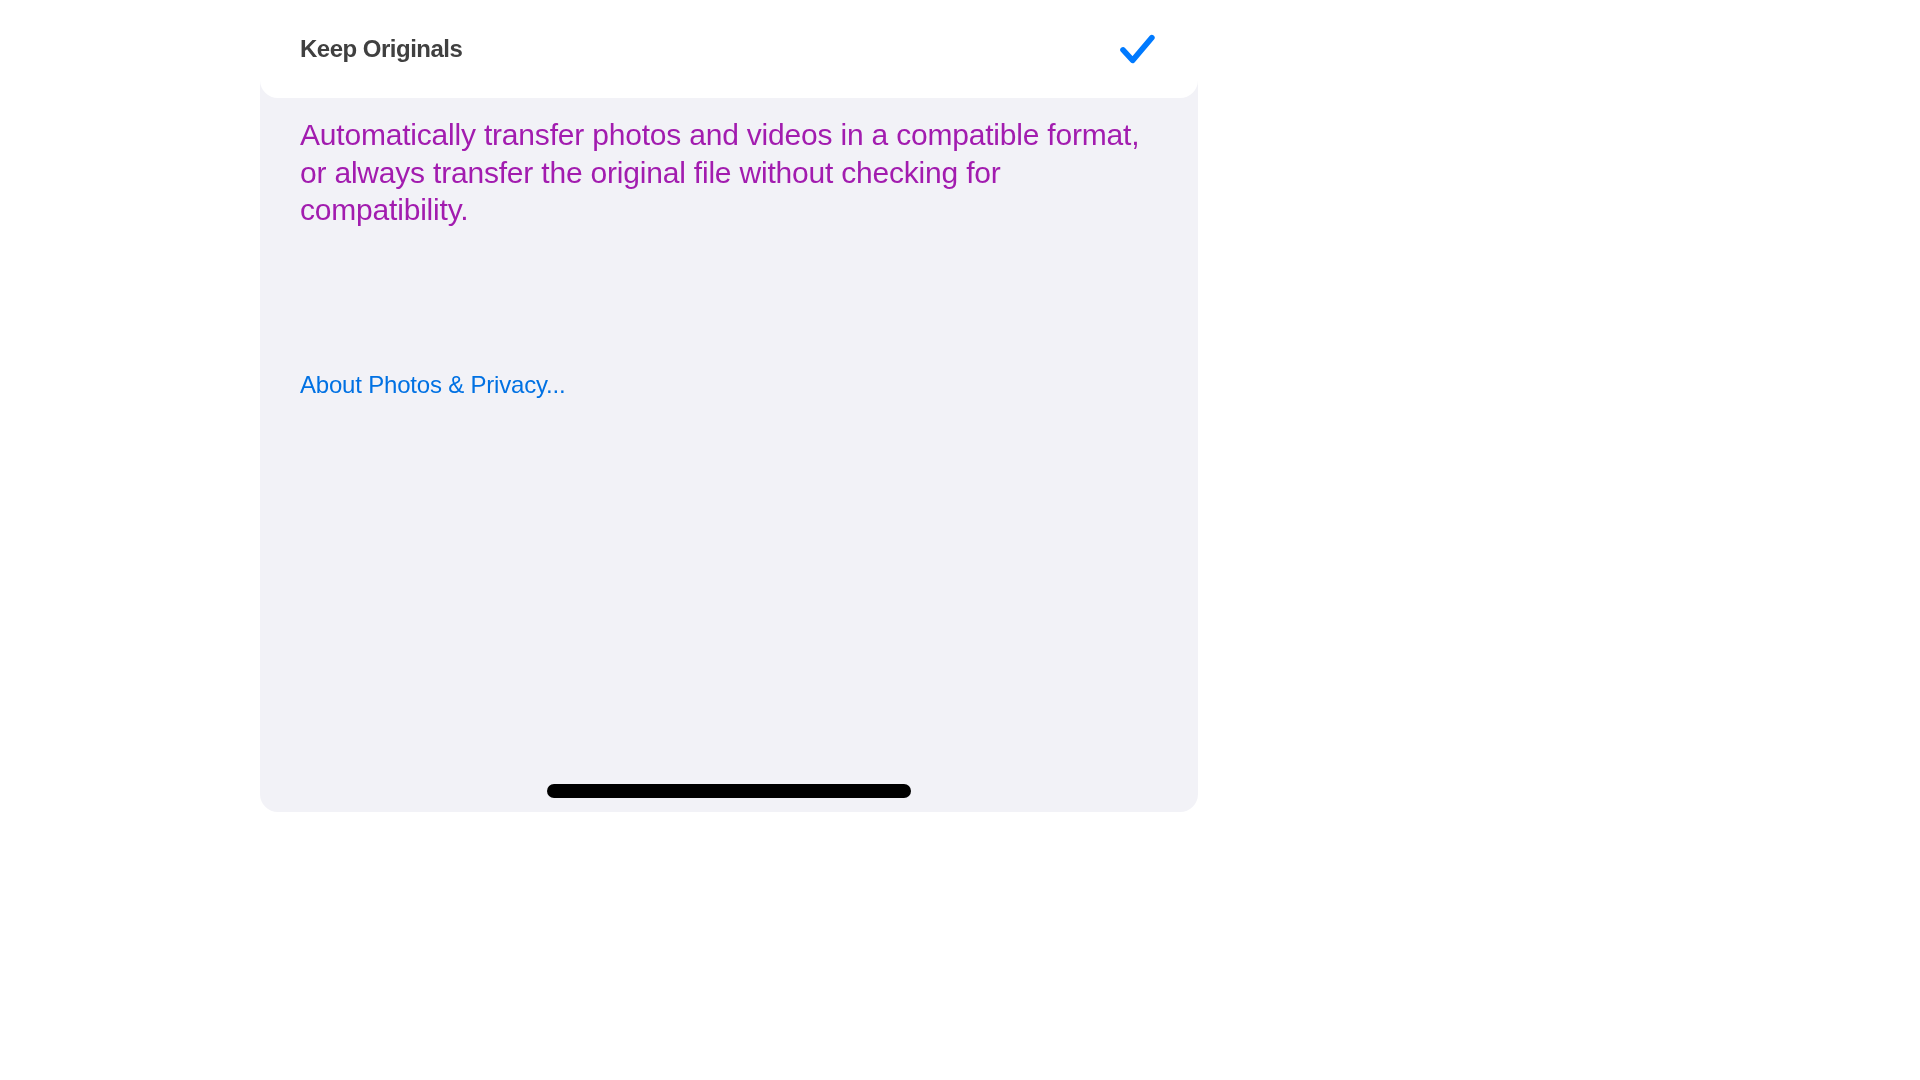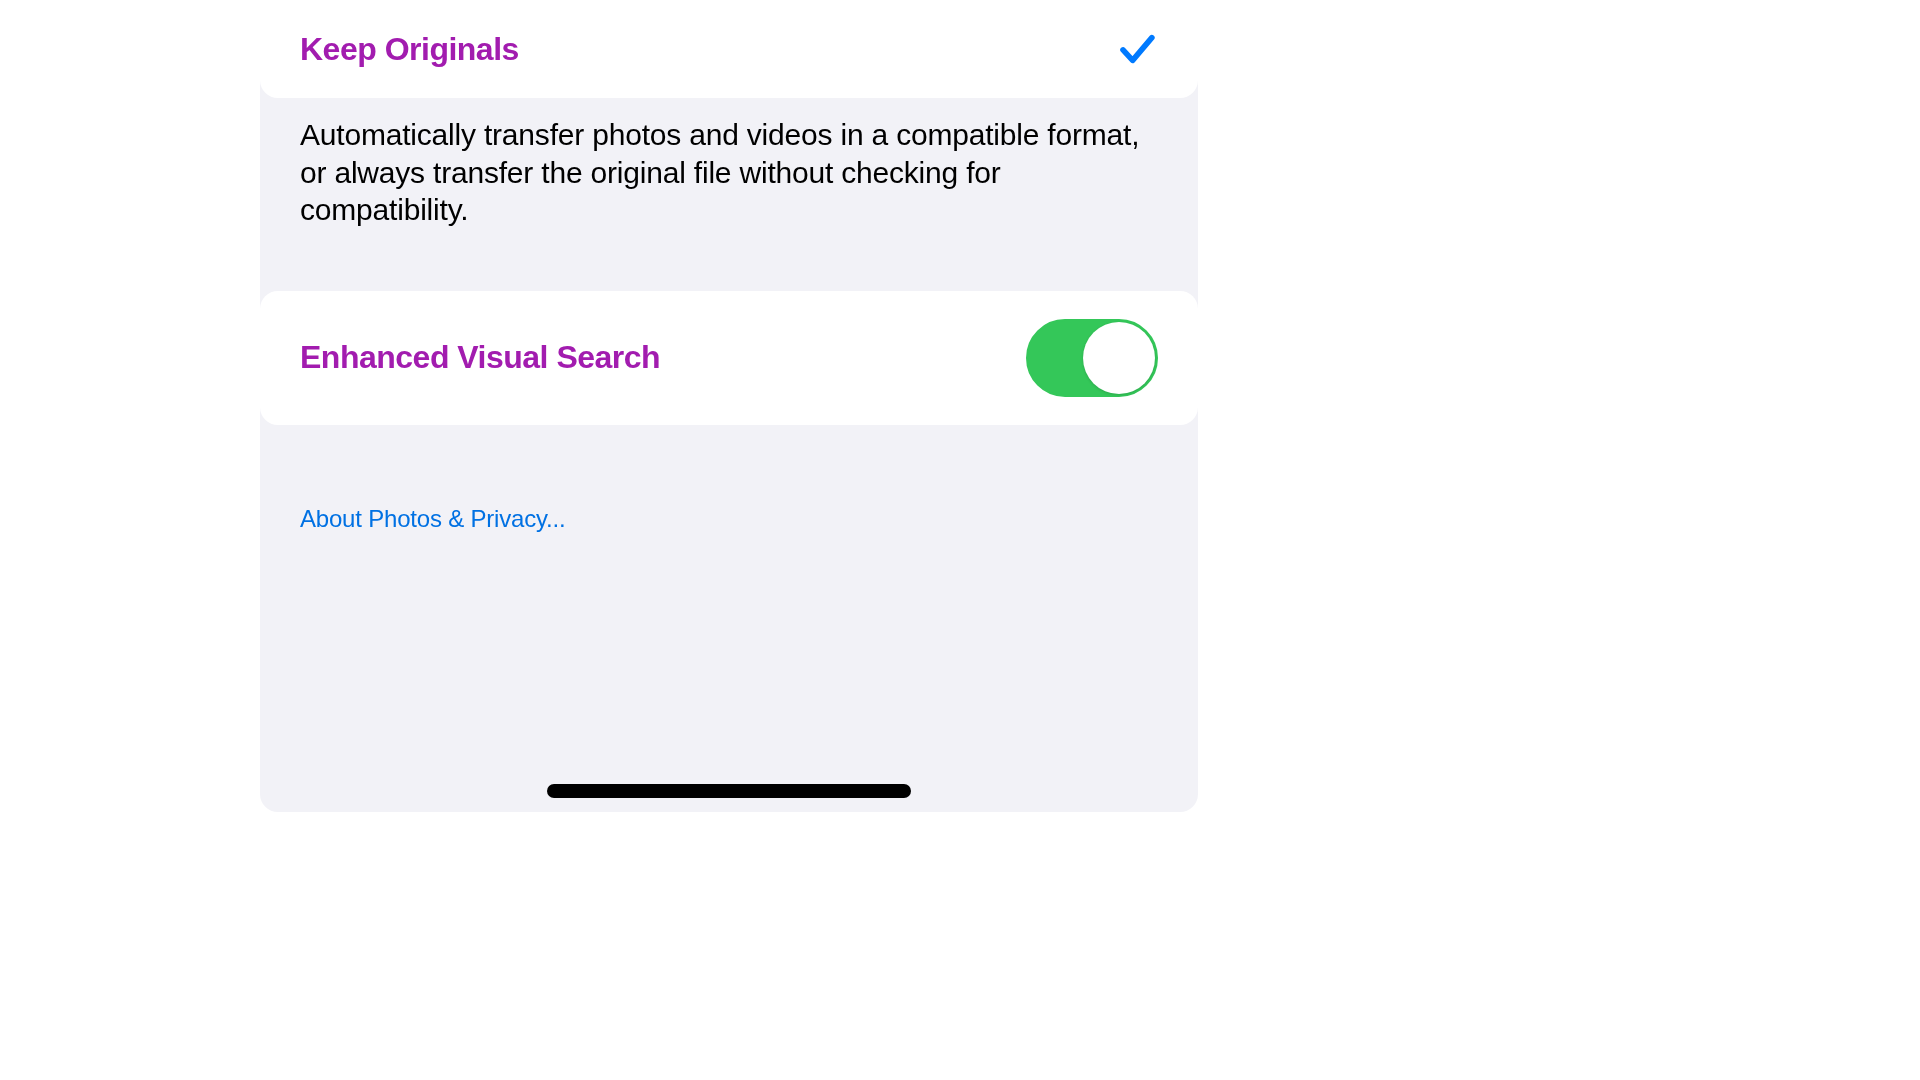--- a/index.html
+++ b/index.html
@@ -31,29 +31,29 @@
     display: flex;
     align-items: center;
     justify-content: space-between;
   }
   .row-top {
     margin-top: 0;
     border-top-left-radius: 0;
     border-top-right-radius: 0;
   }
   .row-title {
-    font-size: 32px;
+    font-size: 24px;
     font-weight: 600;
-    color: #a21caf;
+    color: #404040;
     letter-spacing: -0.5px;
   }
   .footer-text {
     font-size: 30px;
     line-height: 1.25;
-    color: #000000;
+    color: #a21caf;
     padding: 18px 40px 0 40px;
     letter-spacing: -0.2px;
   }
   .gap {
     height: 62px;
   }
   .check-icon svg {
     width: 42px;
     height: 42px;
     display: block;
@@ -110,26 +110,20 @@
       <svg viewBox="0 0 24 24" fill="none" stroke="#007aff" stroke-width="3.2" stroke-linecap="round" stroke-linejoin="round">
         <polyline points="4 12.5 9.5 18.5 20.5 5.5"></polyline>
       </svg>
     </span>
   </div>
 
   <div class="footer-text">Automatically transfer photos and videos in a compatible format, or always transfer the original file without checking for compatibility.</div>
 
   <div class="gap"></div>
 
-  <div class="row-card">
-    <span class="row-title">Enhanced Visual Search</span>
-    <div class="toggle toggle-on">
-      <div class="toggle-knob"></div>
-    </div>
-  </div>
 
 
   <div class="link-row">
     <span class="link">About Photos &amp; Privacy...</span>
   </div>
 
   <div class="home-indicator"></div>
 </div>
 
 </body></html>

